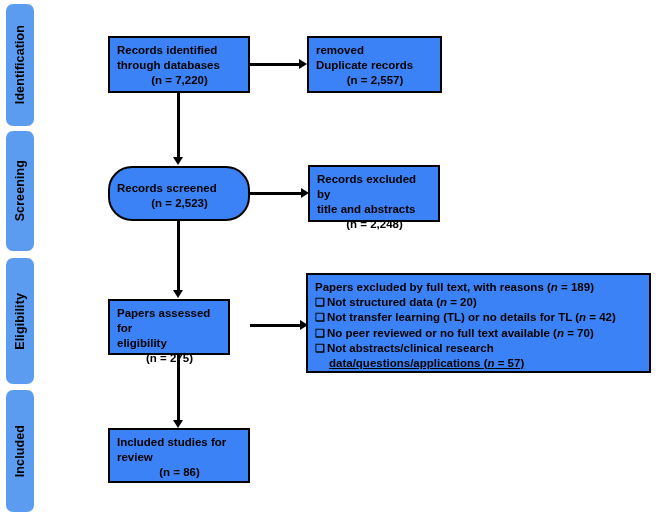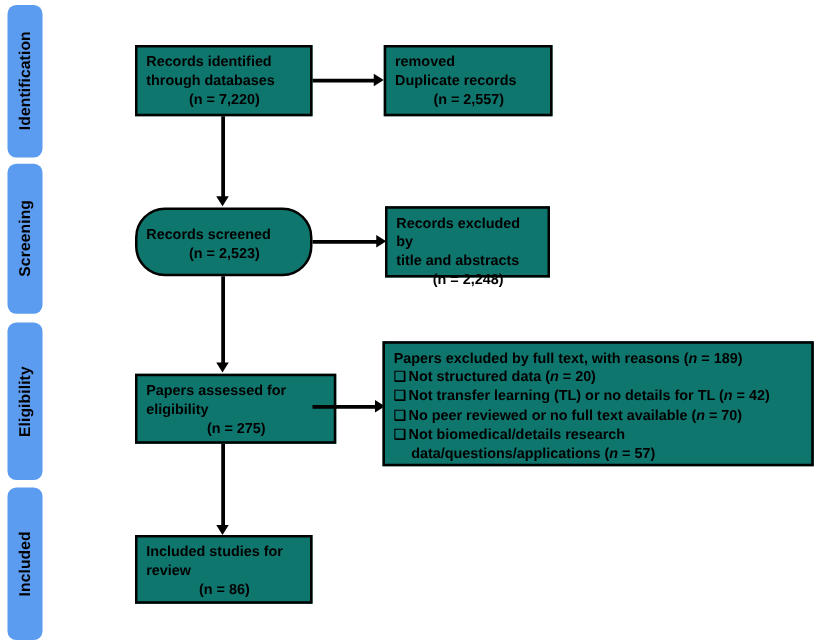--- a/index.html
+++ b/index.html
@@ -35,21 +35,21 @@
     color: #000000;
     letter-spacing: 0.1px;
     white-space: nowrap;
   }
 
   
   .box {
     position: absolute;
     box-sizing: border-box;
     border: 2.5px solid #000000;
-    background: #0f766e;
+    background: #3b82f6;
     color: #000000;
     font-size: 11.5px;
     font-weight: bold;
     line-height: 1.30;
     padding: 5px 6px 4px 7px;
   }
   .box .line { display: block; }
   .box .ctr  { display: block; text-align: center; }
   .box i { font-style: italic; }
 
@@ -60,21 +60,21 @@
   }
   .box.reasons .bullet-row {
     display: block;
     white-space: nowrap;
   }
   .box.reasons .bx {
     font-weight: bold;
     font-size: 11px;
     margin-right: 2px;
   }
-  .box.reasons .indent { padding-left: 14px; display: block; }
+  .box.reasons .indent { padding-left: 14px; display: block; text-decoration: underline; }
 
   
   .vline, .hline {
     position: absolute;
     background: #000000;
   }
   .vline { width: 2.5px; }
   .hline { height: 2.5px; }
 
   .arrow-down {
@@ -143,40 +143,40 @@
 
   <div class="box" style="left:308px; top:165px; width:132px; height:57px;">
     <span class="line">Records excluded by</span>
     <span class="line">title and abstracts</span>
     <span class="ctr">(n = 2,248)</span>
   </div>
 
   <div class="vline" style="left:177px; top:221px; height:71px;"></div>
   <div class="arrow-down" style="left:173px; top:290px;"></div>
 
-  <div class="box" style="left:108px; top:299px; width:161px; height:56px;">
+  <div class="box" style="left:108px; top:299px; width:122px; height:56px;">
     <span class="line">Papers assessed for</span>
     <span class="line">eligibility</span>
     <span class="ctr">(n = 275)</span>
   </div>
 
   <div class="hline" style="left:250px; top:324px; width:52px;"></div>
   <div class="arrow-right" style="left:300px; top:320px;"></div>
 
   <div class="box reasons" style="left:306px; top:273px; width:345px; height:100px;">
 
     <span class="line"><span>Papers excluded by full text, with reasons (</span><i>n</i><span> = 189)</span></span>
 
     <span class="bullet-row"><span class="bx">❑</span><span>Not structured data (</span><i>n</i><span> = 20)</span></span>
 
     <span class="bullet-row"><span class="bx">❑</span><span>Not transfer learning (TL) or no details for TL (</span><i>n</i><span> = 42)</span></span>
 
     <span class="bullet-row"><span class="bx">❑</span><span>No peer reviewed or no full text available (</span><i>n</i><span> = 70)</span></span>
 
-    <span class="bullet-row"><span class="bx">❑</span><span>Not biomedical/details research</span></span>
+    <span class="bullet-row"><span class="bx">❑</span><span>Not abstracts/clinical research</span></span>
     <span class="indent"><span>data/questions/applications (</span><i>n</i><span> = 57)</span></span>
   </div>
 
   <div class="vline" style="left:177px; top:355px; height:67px;"></div>
   <div class="arrow-down" style="left:173px; top:420px;"></div>
 
   <div class="box" style="left:108px; top:428px; width:142px; height:55px;">
     <span class="line">Included studies for</span>
     <span class="line">review</span>
     <span class="ctr">(n = 86)</span>

